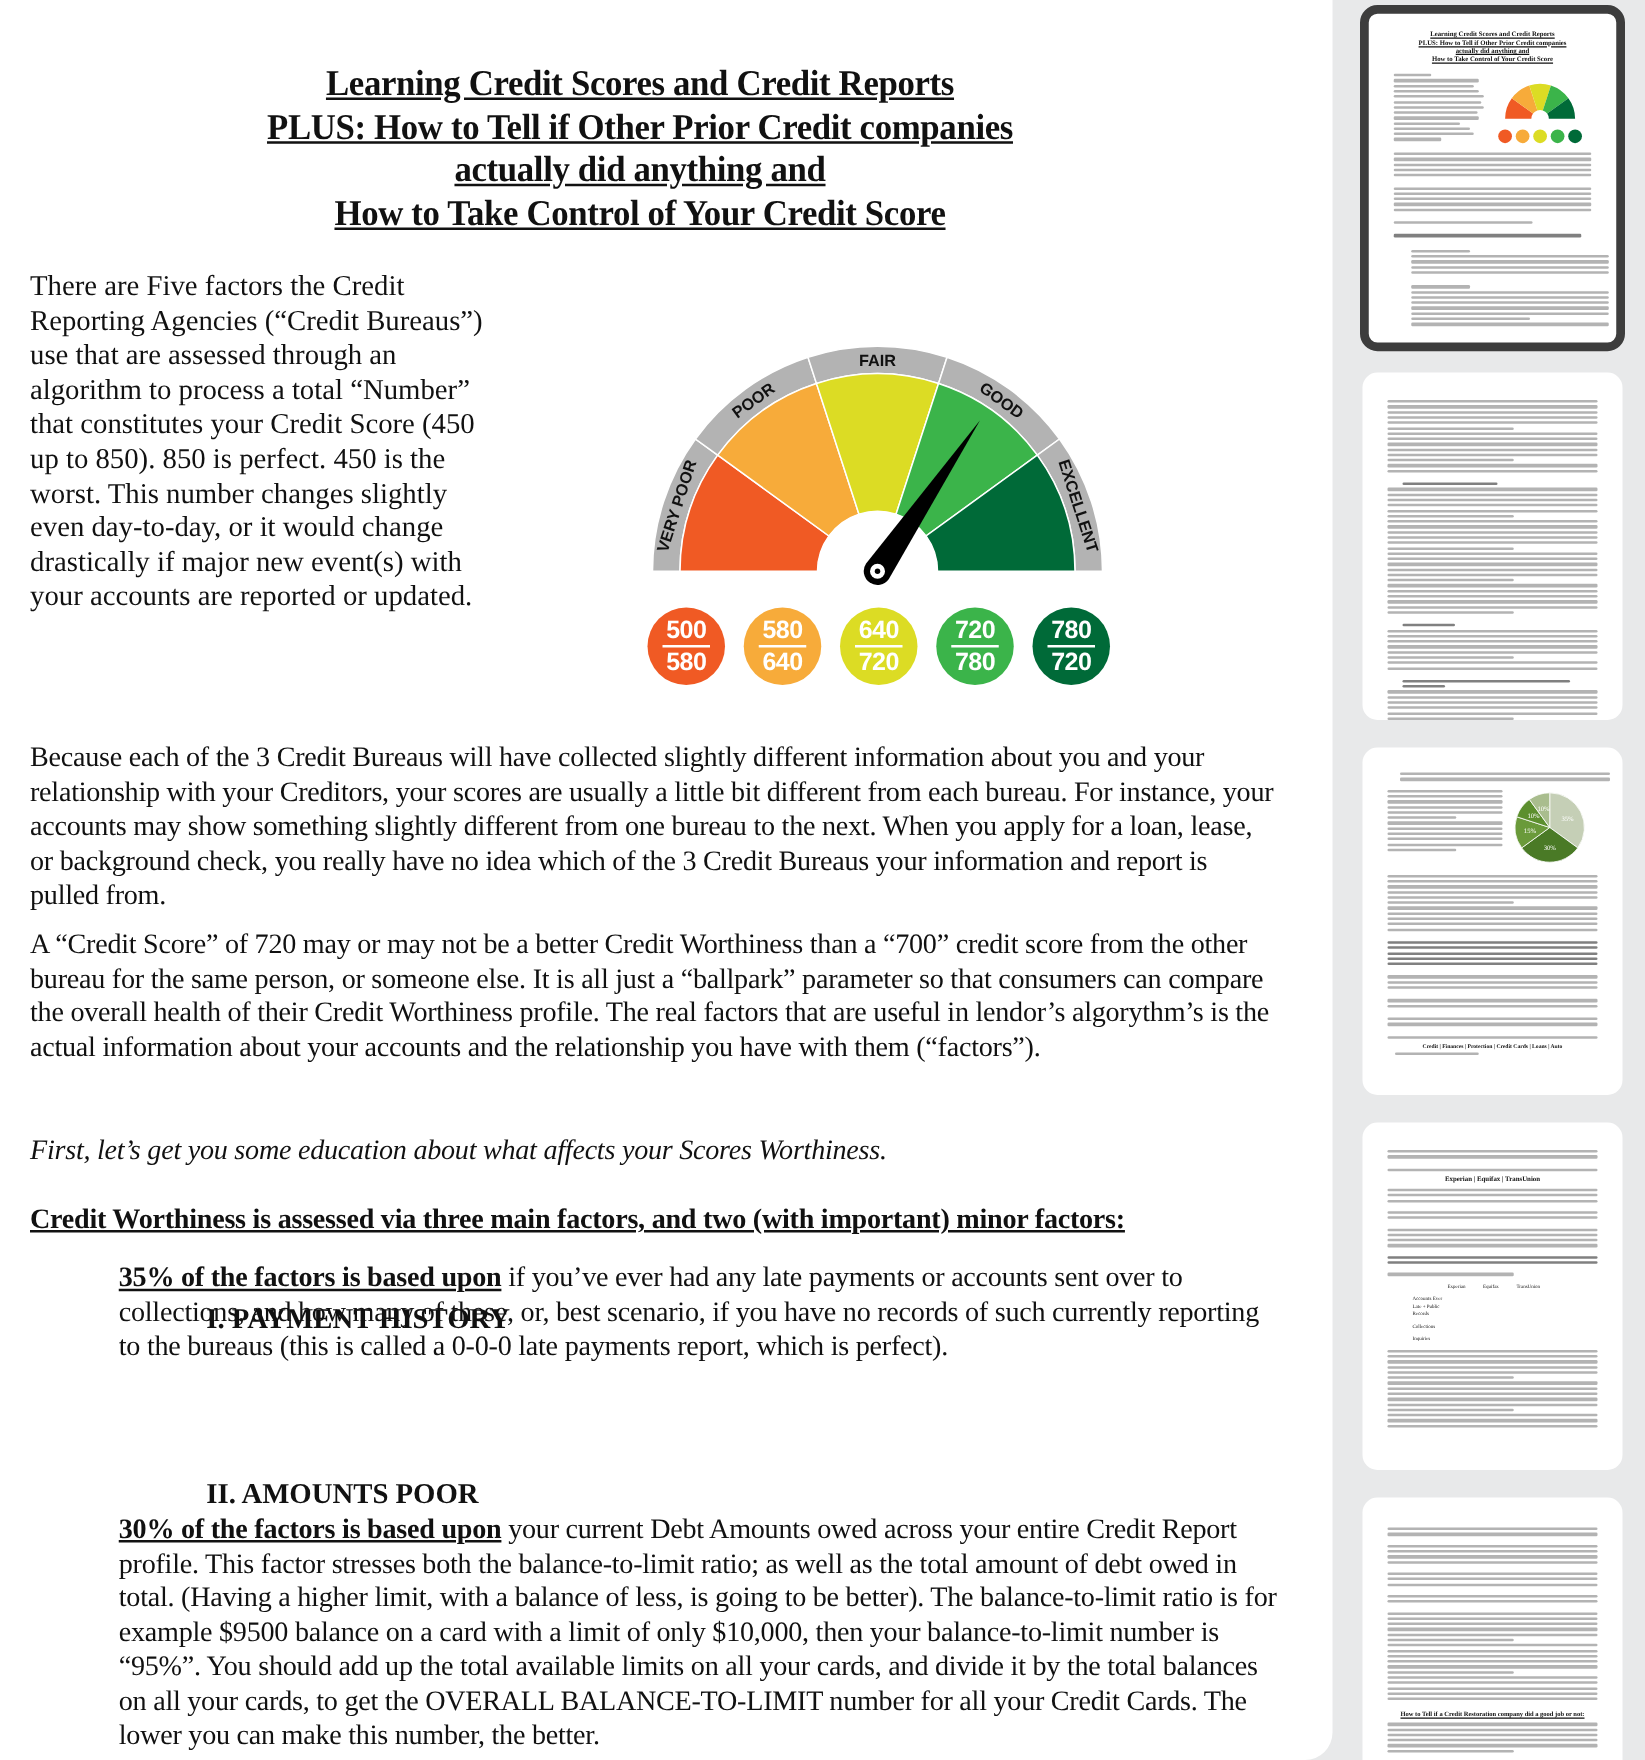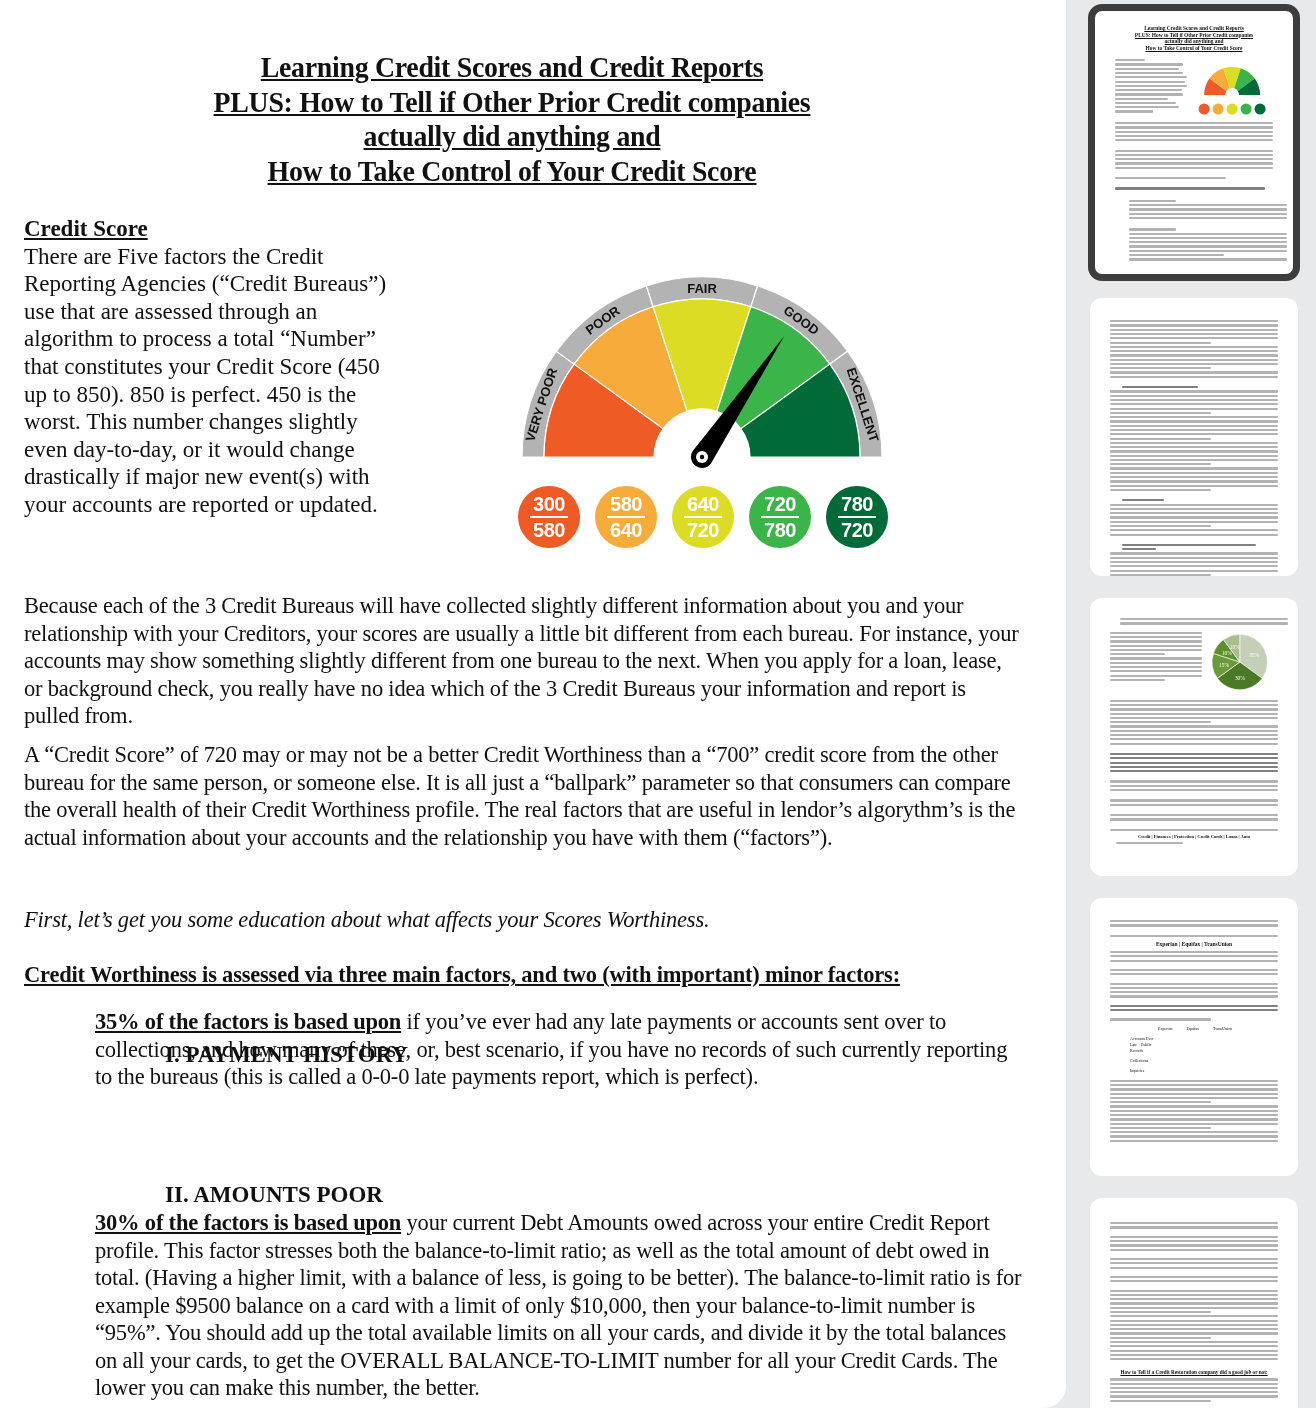--- a/index.html
+++ b/index.html
@@ -66,21 +66,20 @@
   <div id="doc-inner">
 
     <div class="title-block">
       <div class="title-line">Learning Credit Scores and Credit Reports</div>
       <div class="title-line">PLUS: How to Tell if Other Prior Credit  companies</div>
       <div class="title-line">actually did anything and</div>
       <div class="title-line">How to Take Control of Your Credit Score</div>
     </div>
 
     <div class="cs-section">
-      <span class="cs-heading">Credit Score</span>
       <span>There are Five factors the Credit Reporting Agencies (“Credit Bureaus”) use that are assessed through an algorithm to process a total “Number” that constitutes your Credit Score (450 up to 850). 850 is perfect. 450 is the worst. This number changes slightly even day-to-day, or it would change drastically if major new event(s) with your accounts are reported or updated.</span>
     </div>
 
     <div class="para" id="p1">Because each of the 3 Credit Bureaus will have collected slightly different information about you and your relationship with your Creditors, your scores are usually a little bit different from each bureau. For instance, your accounts may show something slightly different from one bureau to the next. When you apply for a loan, lease, or background check, you really have no idea which of the 3 Credit Bureaus your information and report is pulled from.</div>
     <div class="para" id="p2">A “Credit Score” of 720 may or may not be a better Credit Worthiness than a “700” credit score from the other bureau for the same person, or someone else. It is all just a “ballpark” parameter so that consumers can compare the overall health of their Credit Worthiness profile. The real factors that are useful in lendor’s algorythm’s is the actual information about your accounts and the relationship you have with them (“factors”).</div>
     <div class="para" id="p3">First, let’s get you some education about what affects your Scores Worthiness.</div>
     <div class="para" id="p4">Credit Worthiness is assessed via three main factors, and two (with important) minor factors:</div>
 
     <div class="factor-title" id="f1-title">I. PAYMENT HISTORY</div>
     <div class="factor-body" id="f1-body"><span class="lead">35% of the factors is based upon</span><span> if you’ve ever had any late payments or accounts sent over to collections, and how many of these, or, best scenario, if you have no records of such currently reporting to the bureaus (this is called a 0-0-0 late payments report, which is perfect).</span></div>
@@ -105,21 +104,21 @@
       <path d="M335.62305898749054,79.19865458735484 A180,180 0 0 1 370,185 L348,185 A158,158 0 0 0 317.8246851112417,92.12993013778924 Z" fill="#b3b3b3" stroke="#fff" stroke-width="1.2"></path>
       <path d="M317.8246851112417,92.12993013778924 A158,158 0 0 1 348,185 L238,185 A48,48 0 0 0 228.8328157299975,156.78630788996128 Z" fill="#006a38" stroke="#fff" stroke-width="1.2"></path>
       <text x="350.72855125388094" y="132.7761279506339" text-anchor="middle" dominant-baseline="central" font-family="&quot;Liberation Sans&quot;, sans-serif" font-weight="bold" font-size="13" fill="#111" transform="rotate(72 350.72855125388094 132.7761279506339)">EXCELLENT</text>
       <path d="M142,185 A48,48 0 0 1 238,185 Z" fill="#fff"></path>
       <path d="M180.90211368297983,178.81708284362657 L272.064173166411,64.24623615591396 L199.09788631702017,191.18291715637343 A11,11 0 1 1 180.90211368297983,178.81708284362657 Z" fill="#000"></path>
       <circle cx="190" cy="185" r="6" fill="#fff"></circle>
       <circle cx="190" cy="185" r="2.2" fill="#000"></circle>
     </svg>
   <div id="badges">
       <div class="badge" style="background: rgb(240, 90, 36);">
-        <div>300</div>
+        <div>500</div>
         <div class="sep"></div>
         <div>580</div>
       </div>
       <div class="badge" style="background: rgb(247, 171, 58);">
         <div>580</div>
         <div class="sep"></div>
         <div>640</div>
       </div>
       <div class="badge" style="background: rgb(220, 220, 36);">
         <div>640</div>

